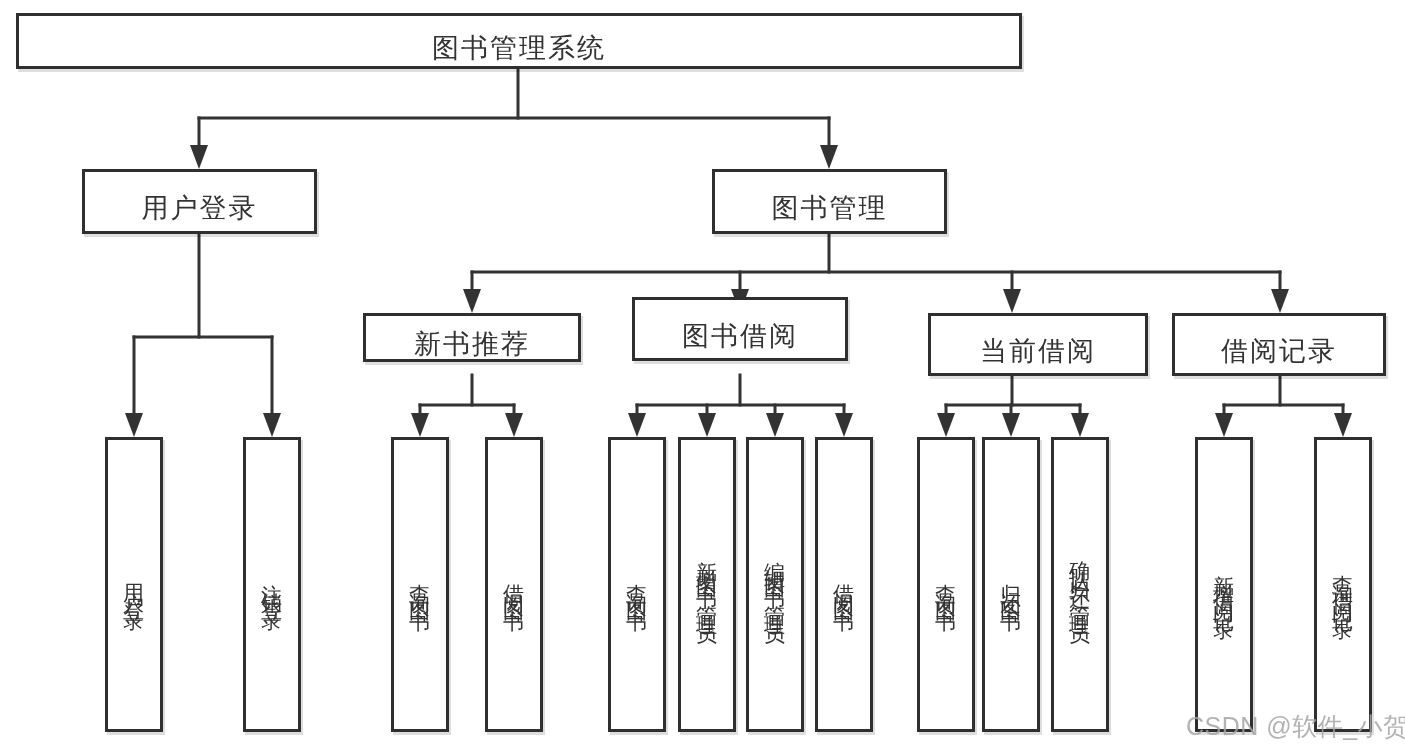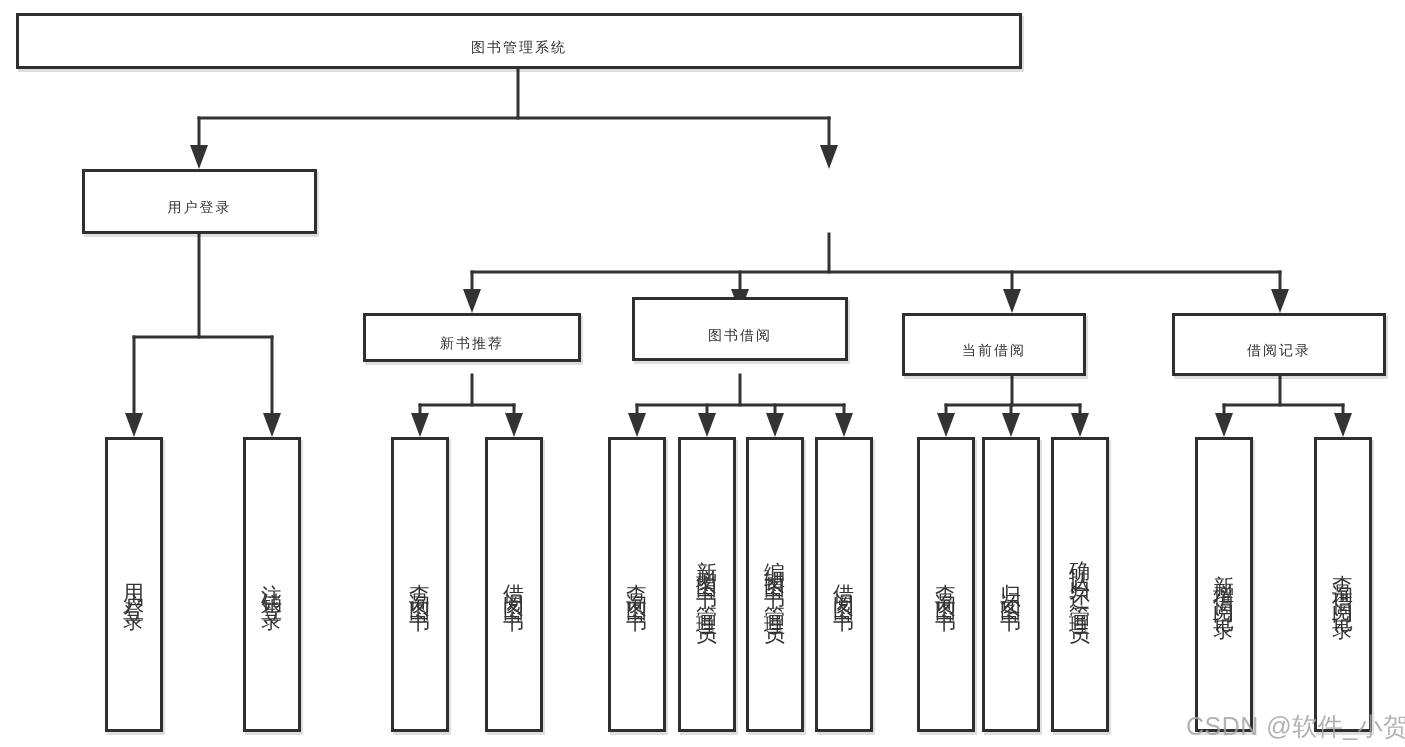--- a/index.html
+++ b/index.html
@@ -6,21 +6,21 @@
   .canvas {
     position:relative; width:1405px; height:747px; background:#ffffff;
     font-family:"Liberation Sans","DejaVu Sans",sans-serif; color:#333333;
     overflow:hidden;
   }
   .node {
     position:absolute; background:#ffffff; border:3px solid #2f2f2f;
     box-sizing:border-box; display:flex; align-items:center; justify-content:center;
     box-shadow:2px 3px 0 rgba(0,0,0,0.13); z-index:2;
   }
-  .hlabel { font-size:14px; letter-spacing:2px; white-space:nowrap;margin-top:13px; }
+  .hlabel { font-size:27px; letter-spacing:2px; white-space:nowrap;margin-top:13px; }
   .vlabel {
     writing-mode:vertical-rl; text-orientation:mixed;
     font-size:21px; letter-spacing:9px; line-height:1.1; white-space:nowrap;
   }
   .leaf { top:437px; width:58px; height:295px; }
   #connectors { position:absolute; left:0; top:0; z-index:1; }
   .watermark {
     position:absolute; left:1186px; top:710px; z-index:5;
     font-size:25px; letter-spacing:0.5px; white-space:nowrap;
     color:rgba(164,164,164,0.85);
@@ -86,28 +86,31 @@
       <polygon points="1334,413 1352,413 1343,437" fill="#333333"></polygon>
     </svg>
 
   <div class="node" style="left:16px; top:13px; width:1006px; height:56px;">
     <span class="hlabel">图书管理系统</span>
   </div>
 
   <div class="node" style="left:82px; top:169px; width:235px; height:65px;">
     <span class="hlabel">用户登录</span>
   </div>
+  <div class="node" style="left:712px; top:169px; width:235px; height:65px;">
+    <span class="hlabel">图书管理</span>
+  </div>
 
   <div class="node" style="left:363px; top:313px; width:218px; height:49px;">
     <span class="hlabel">新书推荐</span>
   </div>
   <div class="node" style="left:632px; top:297px; width:216px; height:64px;">
     <span class="hlabel">图书借阅</span>
   </div>
-  <div class="node" style="left:902px; top:313px; width:184px; height:63px;text-align:center;">
+  <div class="node" style="left:928px; top:313px; width:220px; height:63px;text-align:center;">
     <span class="hlabel">当前借阅</span>
   </div>
   <div class="node" style="left:1172px; top:313px; width:214px; height:63px;">
     <span class="hlabel">借阅记录</span>
   </div>
 
   <div class="node leaf" style="left:105px;">
     <span class="vlabel">用户登录</span>
   </div>
   <div class="node leaf" style="left:243px;">

